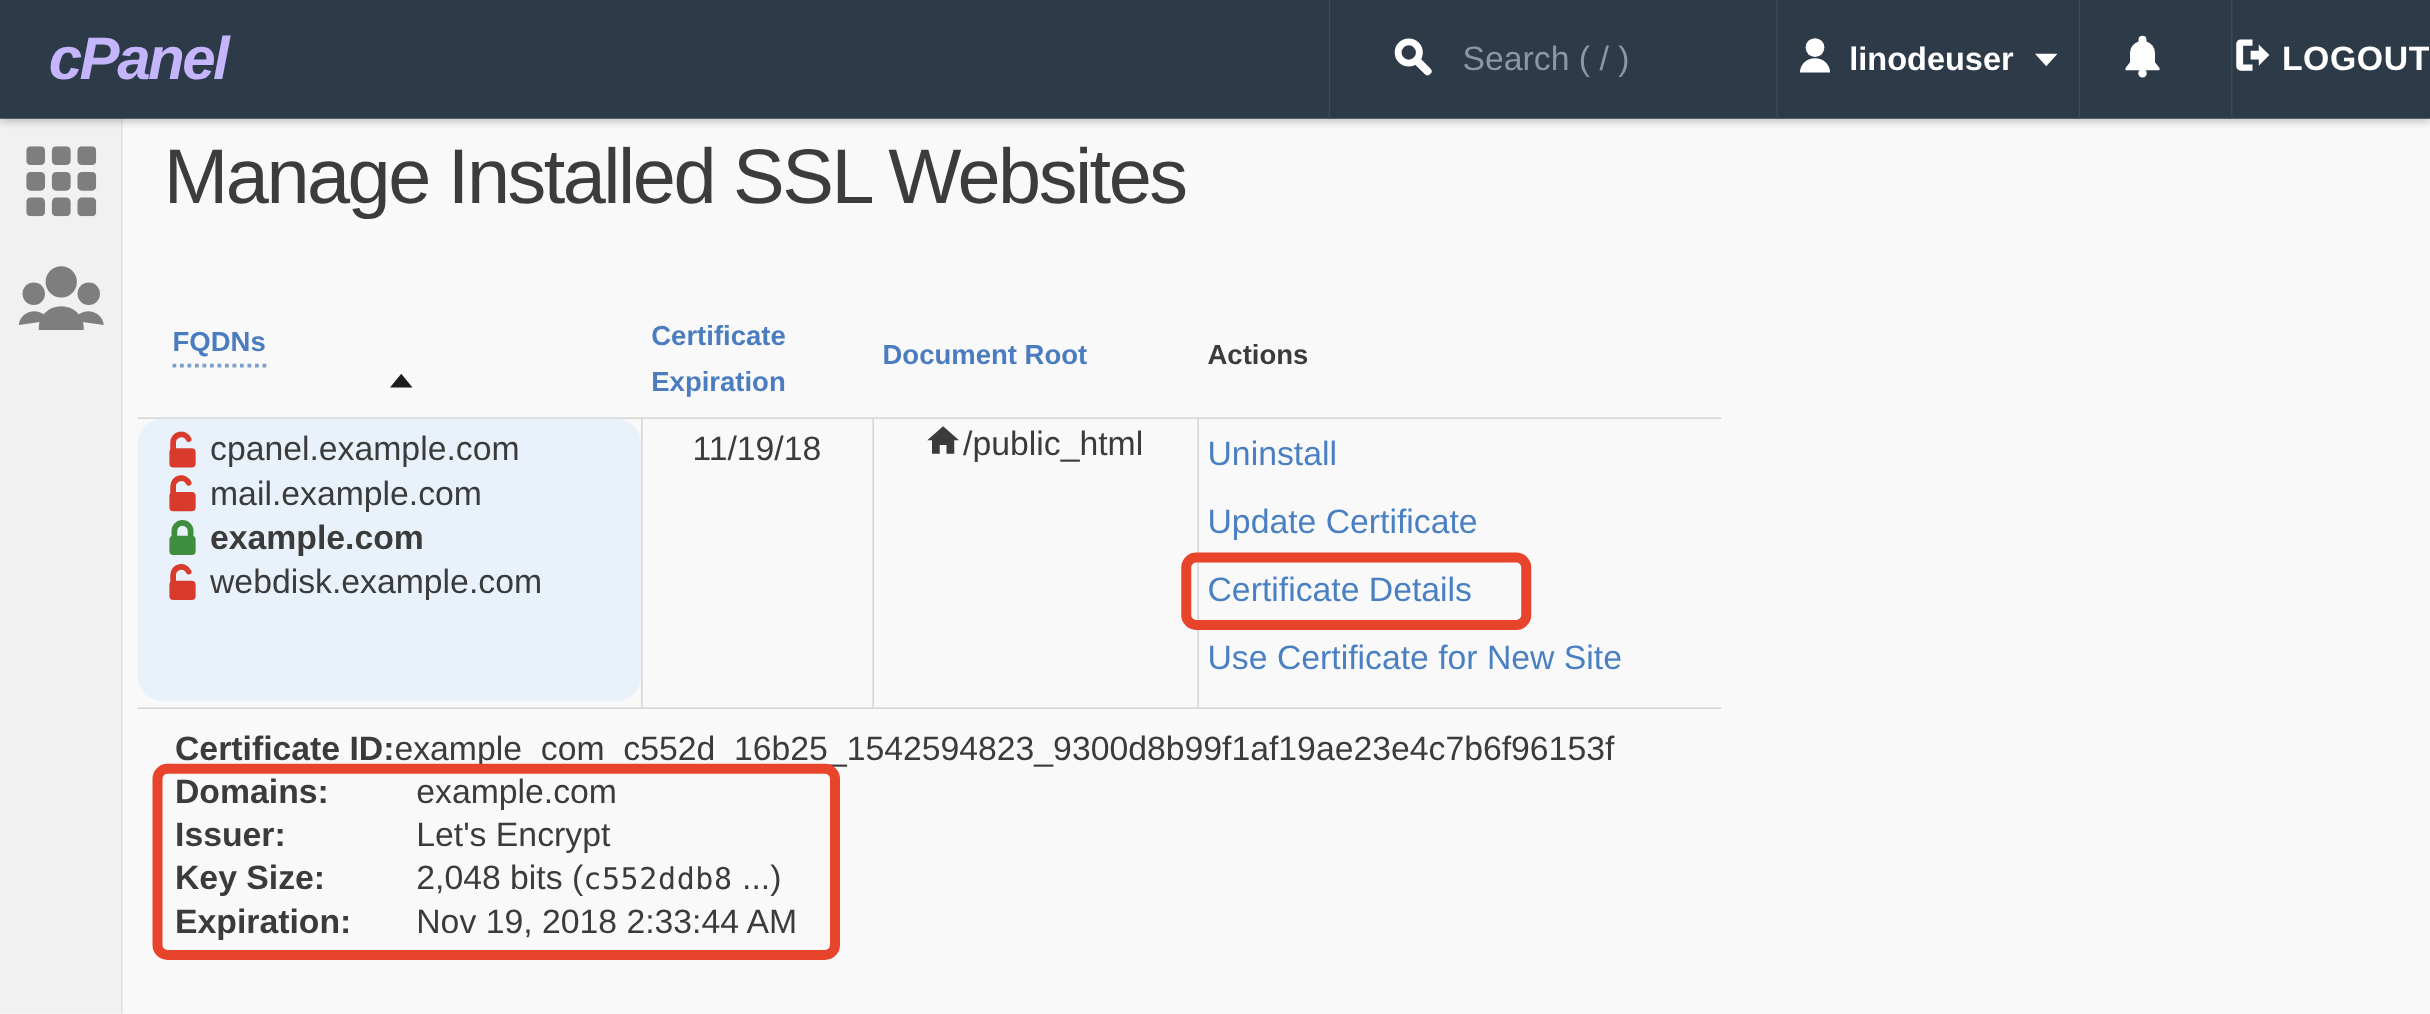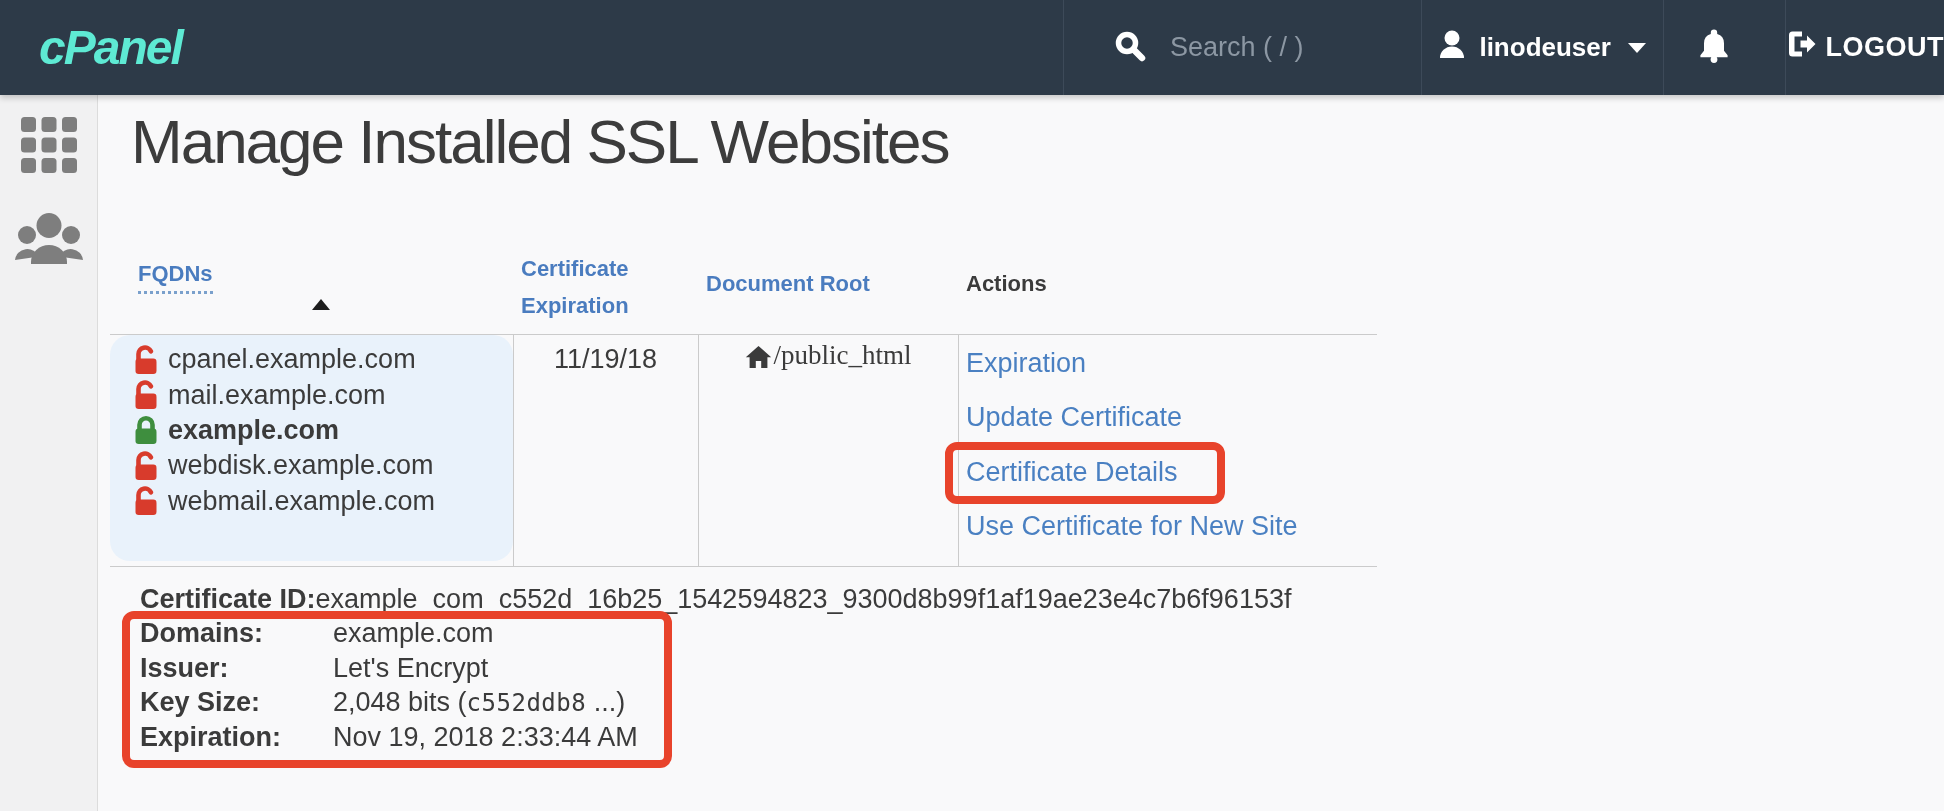--- a/index.html
+++ b/index.html
@@ -5,21 +5,21 @@
   html,body{margin:0;padding:0;}
   body{
     width:1944px;height:811px;position:relative;overflow:hidden;
     background:#f9f9fa;color:#3b3b3b;
     font-family:"Liberation Sans", sans-serif;
   }
   
   .topbar{position:absolute;left:0;top:0;width:1944px;height:95px;background:#2d3a48;
           box-shadow:0 3px 6px rgba(0,0,0,.20);z-index:20;}
   .logo{position:absolute;left:39px;top:0;height:95px;display:flex;align-items:center;
-        color:#5eead4;font-size:48px;font-weight:bold;font-style:italic;letter-spacing:-2px;}
+        color:#c4b5fd;font-size:48px;font-weight:bold;font-style:italic;letter-spacing:-2px;}
   .topnav{position:absolute;left:1063px;top:0;right:0;height:82px;display:flex;}
   .nav-sec{height:95px;display:flex;align-items:center;border-left:1px solid #3d4a59;box-sizing:border-box;}
   .sec-search{width:358px;padding-left:50px;}
   .search-input{background:transparent;border:none;outline:none;color:#fff;font-size:27px;
                 width:240px;margin-left:22px;font-family:"Liberation Sans",sans-serif;}
   .search-input::placeholder{color:#8c97a3;opacity:1;}
   .sec-user{width:242px;justify-content:center;gap:13px;color:#fff;font-size:26px;font-weight:bold;cursor:pointer;}
   .caret-down{width:0;height:0;border-left:9px solid transparent;border-right:9px solid transparent;
               border-top:10px solid #ffffff;margin-left:4px;}
   .sec-bell{width:102px;justify-content:center;cursor:pointer;}
@@ -48,21 +48,21 @@
   .hline-2{top:566px;}
   .vline{position:absolute;width:1px;top:335px;height:231px;background:#cbcbcb;}
   .vline-1{left:513px;} .vline-2{left:698px;} .vline-3{left:958px;}
   .fqdn-cell{position:absolute;left:110px;top:335px;width:403px;height:226px;background:#e9f2fb;
              box-sizing:border-box;padding:7px 0 0 23px;border-radius:20px;}
   .fqdn-line{height:35.4px;display:flex;align-items:center;gap:9px;font-size:27px;color:#3b3b3b;white-space:nowrap;}
   .fqdn-line.primary{font-weight:bold;}
   .lock{flex:0 0 auto;display:block;}
   .cell-exp{position:absolute;left:513px;top:344px;width:185px;text-align:center;font-size:27px;color:#3b3b3b;}
   .cell-root{position:absolute;left:698px;top:340px;width:260px;display:flex;justify-content:center;
-             align-items:flex-end;font-size:27px;color:#3b3b3b;font-family:Liberation Serif, serif;}
+             align-items:flex-start;font-size:27px;color:#3b3b3b;}
   .actions{position:absolute;left:966px;top:336px;}
   .action{height:54.5px;display:flex;align-items:center;font-size:27px;color:#4a80c2;cursor:pointer;white-space:nowrap;}
   
   .annot{position:absolute;border:8px solid #e8432b;border-radius:12px;box-sizing:border-box;pointer-events:none;z-index:15;}
   .annot-link{left:945px;top:442px;width:280px;height:62px;}
   .annot-info{left:122px;top:611px;width:550px;height:157px;}
   
   .certid{position:absolute;left:140px;top:584px;font-size:27px;color:#3b3b3b;white-space:nowrap;}
   .certid b{font-weight:bold;}
   .details{position:absolute;left:140px;top:616px;}
@@ -193,40 +193,33 @@
       </svg>
     <span>example.com</span>
   </div>
   <div class="fqdn-line">
     <svg class="lock" width="26" height="30" viewBox="0 0 26 30">
         <path d="M5.5 14 V9 a6.5 6.5 0 0 1 12.4 -2.7" fill="none" stroke="#d83b2c" stroke-width="4.6" stroke-linecap="round"></path>
         <rect x="2.5" y="13.5" width="21" height="15.5" rx="3.2" fill="#d83b2c"></rect>
       </svg>
     <span>webdisk.example.com</span>
   </div>
-  <div class="fqdn-line">
-    <svg class="lock" width="26" height="30" viewBox="0 0 26 30">
-        <path d="M5.5 14 V9 a6.5 6.5 0 0 1 12.4 -2.7" fill="none" stroke="#d83b2c" stroke-width="4.6" stroke-linecap="round"></path>
-        <rect x="2.5" y="13.5" width="21" height="15.5" rx="3.2" fill="#d83b2c"></rect>
-      </svg>
-    <span>webmail.example.com</span>
-  </div>
 </div>
 
 <div class="cell-exp">11/19/18</div>
 
 <div class="cell-root">
   <svg class="home-ic" width="27" height="26" viewBox="0 0 27 26">
     <path d="M13.5 2 L0.8 13.2 H4.6 V24 h6.2 v-7 h5.4 v7 h6.2 V13.2 h3.8 Z" fill="#3b3b3b"></path>
   </svg>
   <span>/public_html</span>
 </div>
 
 <div class="actions">
-  <div class="action">Expiration</div>
+  <div class="action">Uninstall</div>
   <div class="action">Update Certificate</div>
   <div class="action">Certificate Details</div>
   <div class="action">Use Certificate for New Site</div>
 </div>
 
 <div class="annot annot-link"></div>
 
 <div class="certid">
   <b>Certificate ID:</b><span>example_com_c552d_16b25_1542594823_9300d8b99f1af19ae23e4c7b6f96153f</span>
 </div>

